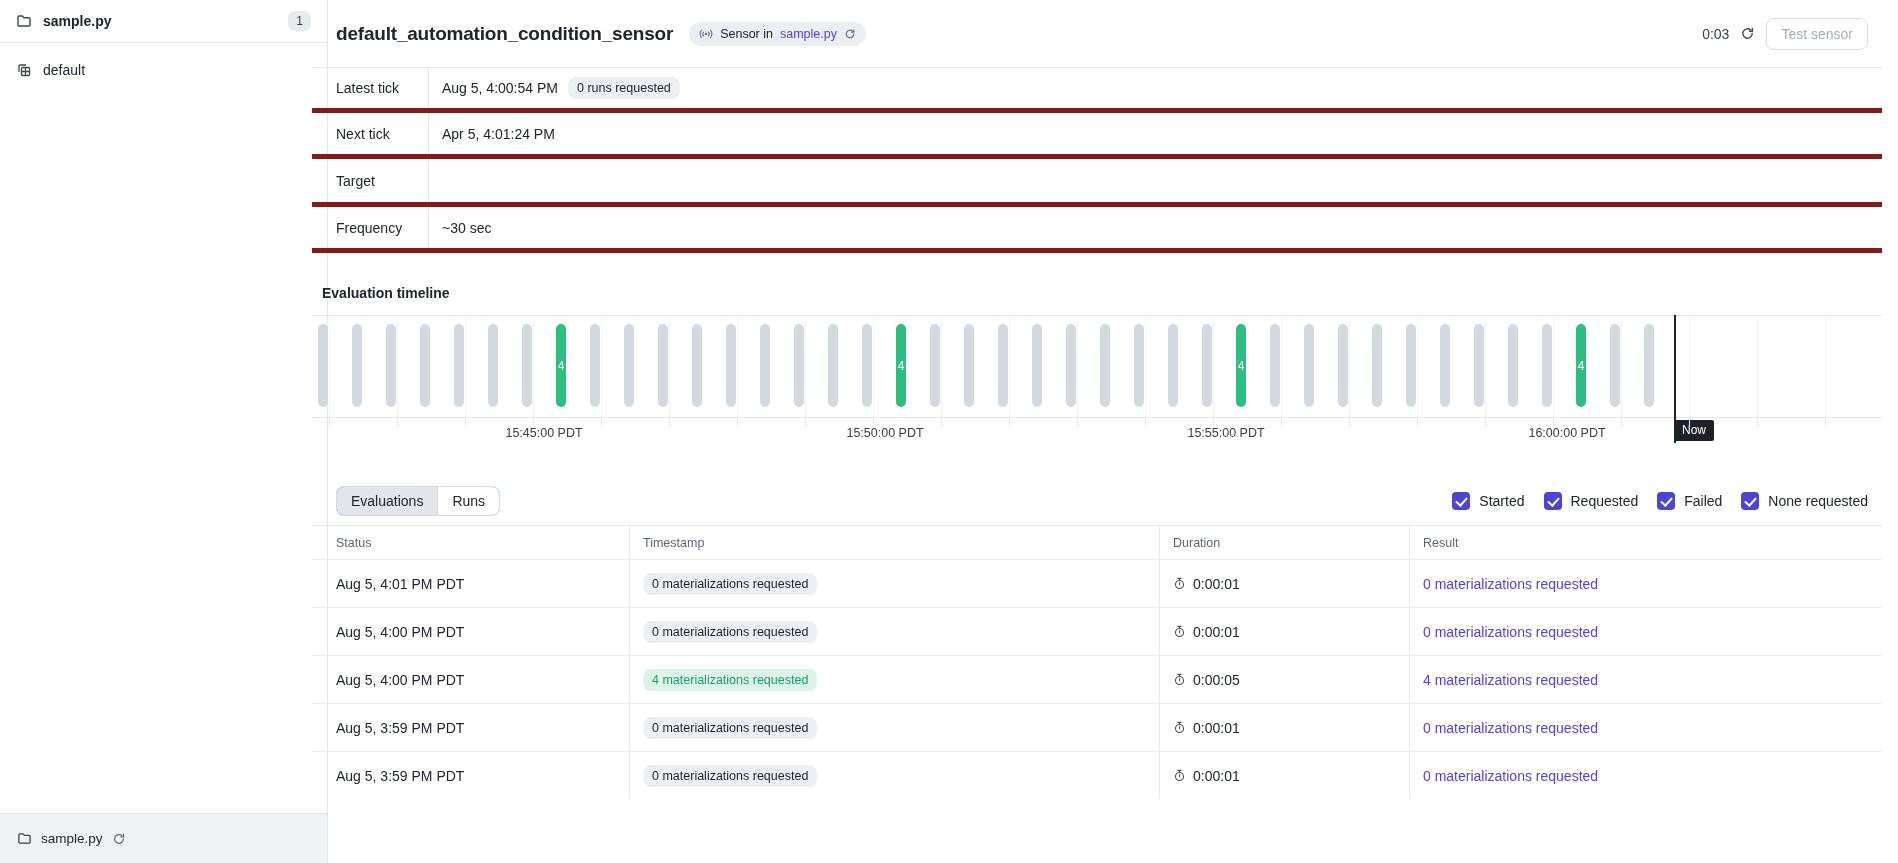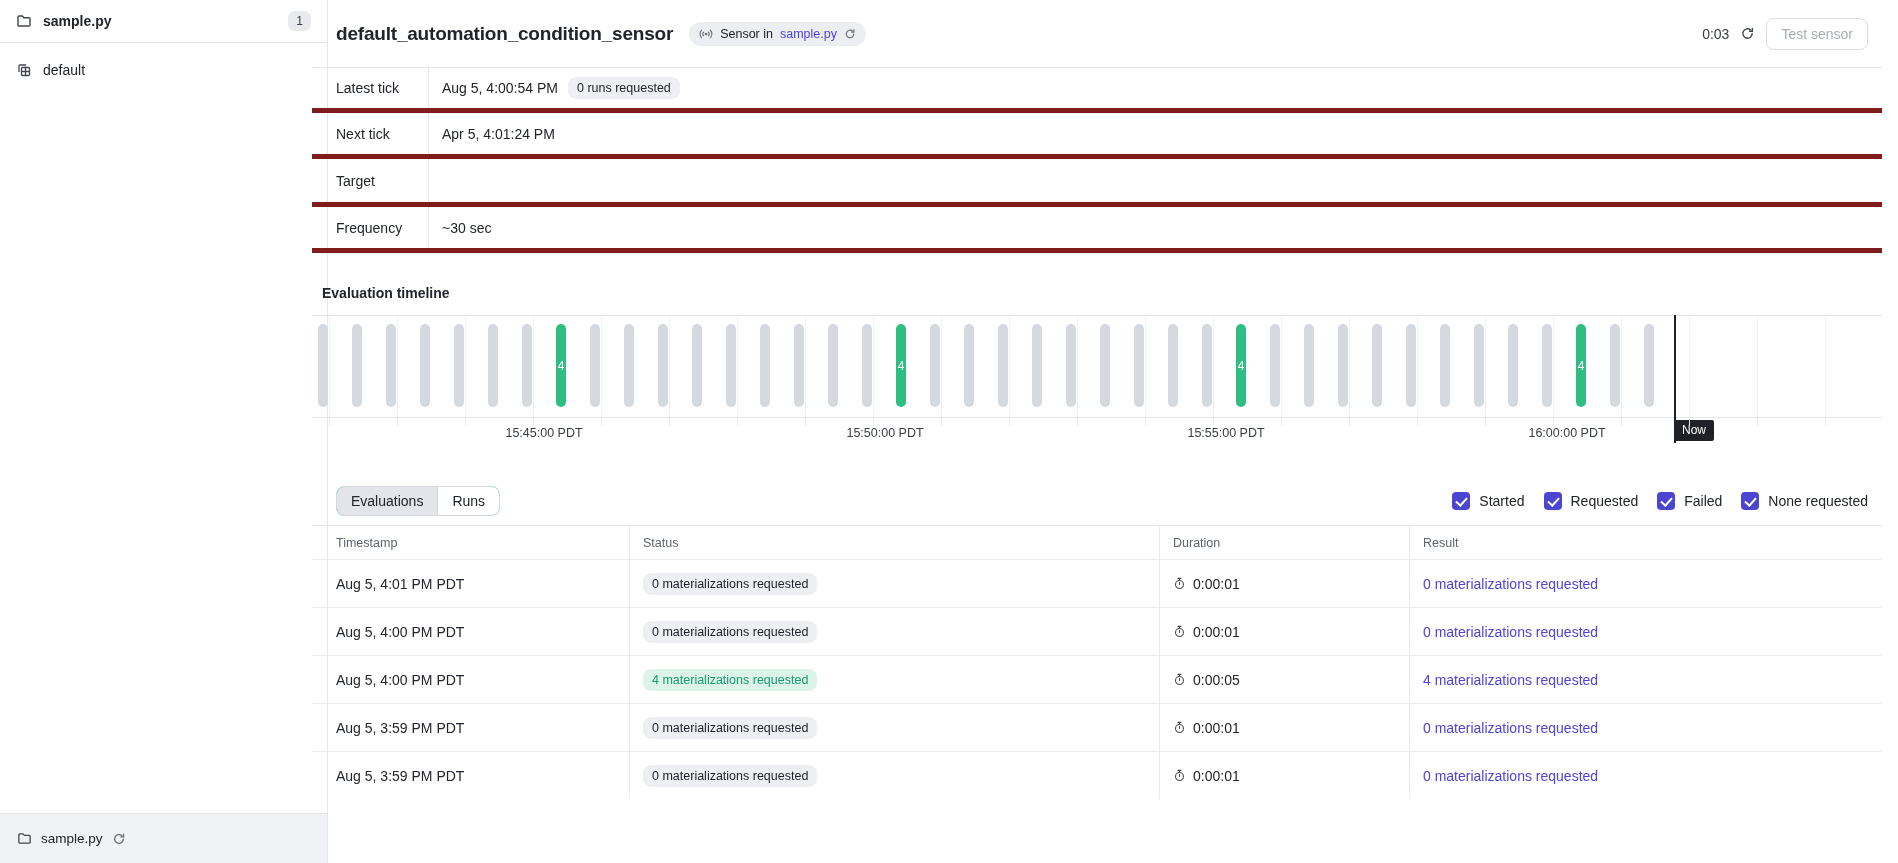--- a/index.html
+++ b/index.html
@@ -313,22 +313,22 @@
         </label>
         <label class="filter">
           <span class="checkbox"></span>
           <span>None requested</span>
         </label>
       </div>
   </div>
 
   <div class="ev-table">
     <div class="ev-row ev-head">
+      <div>Status</div>
       <div>Timestamp</div>
-      <div>Status</div>
       <div>Duration</div>
       <div>Result</div>
     </div>
     <div id="ev-rows">
         <div class="ev-row ev-data">
           <div>
             <span>Aug 5, 4:01 PM PDT</span>
           </div>
           <div>
             <span class="pill">0 materializations requested</span>

